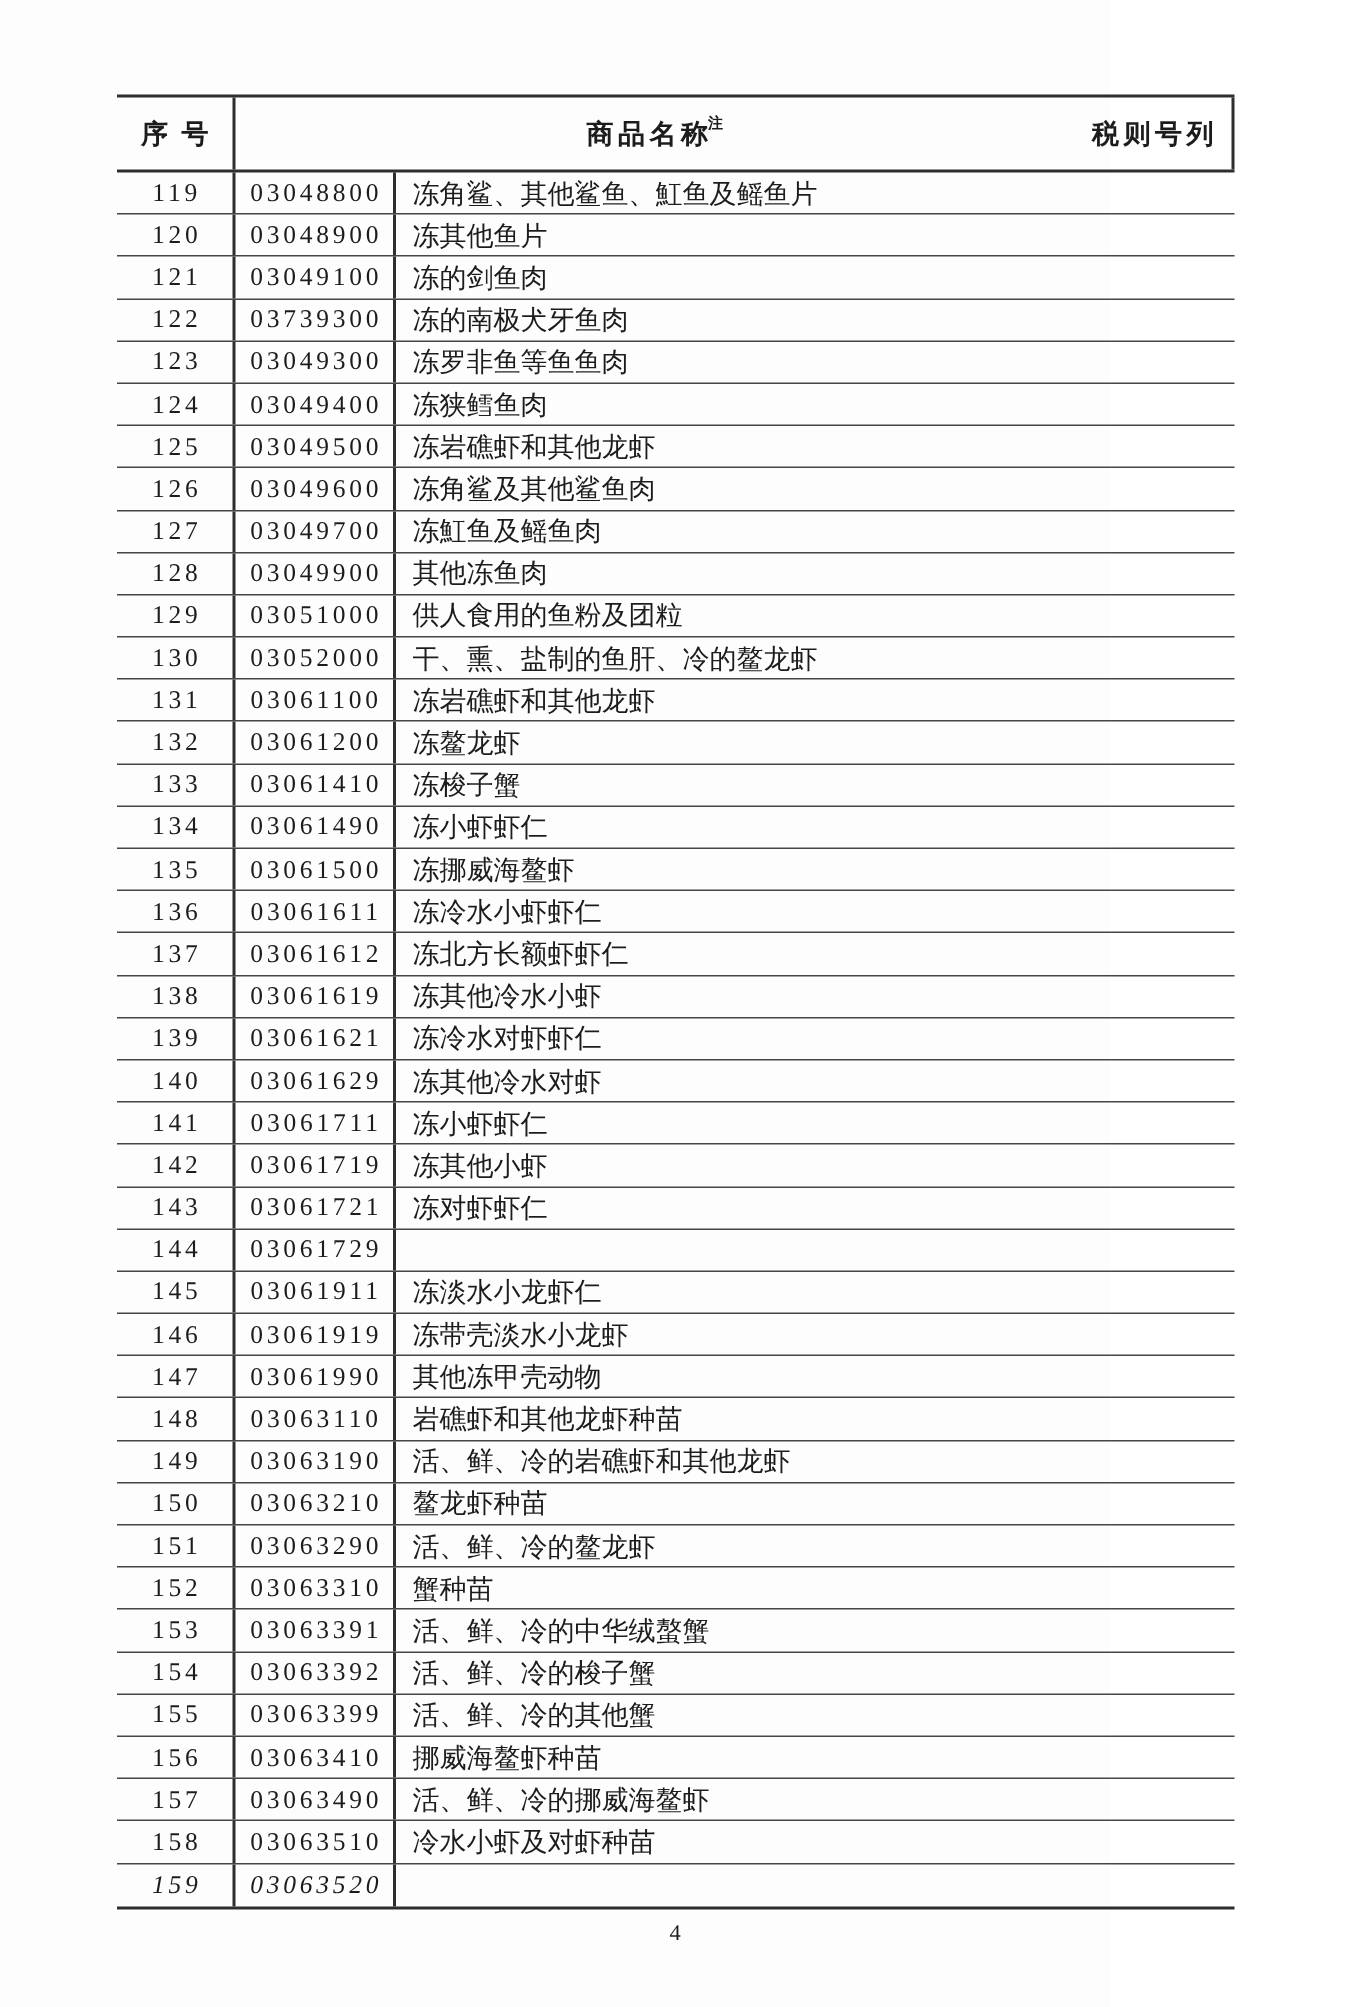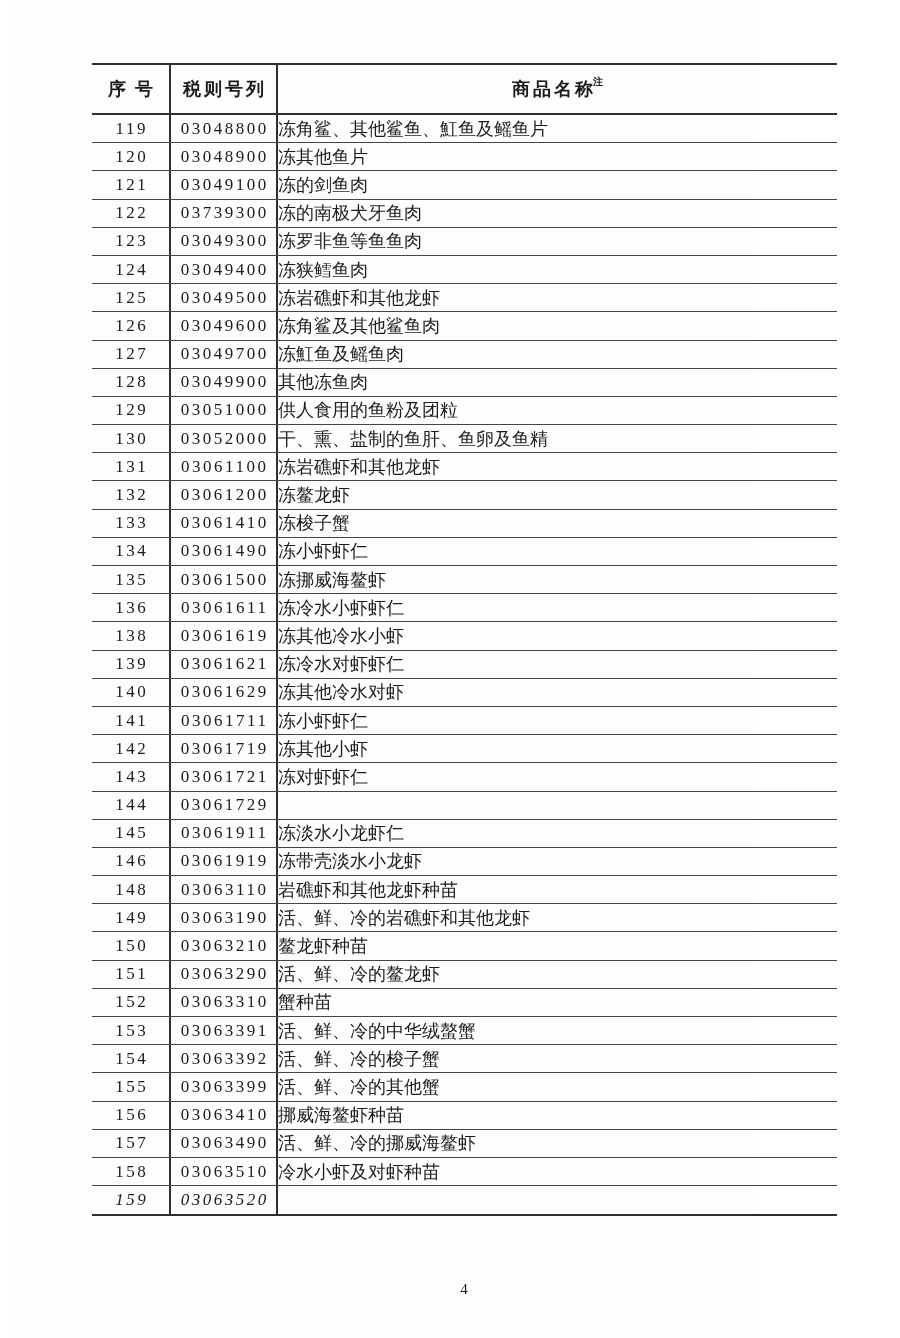--- a/index.html
+++ b/index.html
@@ -7,21 +7,20 @@
   body {
     width: 900px; height: 1338px;
     position: relative;
     font-family: "Liberation Serif", "DejaVu Serif", serif;
     color: #1c1c1c;
   }
   .page {
     position: absolute; left: 0; top: 0;
     width: 740px; height: 1338px;
     background: #fdfdfd;
-    margin-left: 14px;
   }
   .tariff-table {
     position: absolute;
     left: 78px; top: 63px;
     width: 745px;
     border-top: 2px solid #2e2e2e;
     border-bottom: 2px solid #2e2e2e;
   }
   .hrow {
     display: flex;
@@ -50,20 +49,21 @@
     width: 79px;
     border-right: 2px solid #2e2e2e;
   }
   .col-code {
     width: 107px;
     border-right: 2px solid #2e2e2e;
   }
   .col-name {
     flex: 1;
     justify-content: flex-start;
+    padding-left: 11px;
   }
   .header-row .col-name { justify-content: center; padding-left: 0; }
   .num { letter-spacing: 2.5px; margin-right: -2.5px; font-size: 17px; }
   .hdr-index { letter-spacing: 9px; margin-right: -9px; }
   .hdr-code  { letter-spacing: 3px; margin-right: -3px; }
   .hdr-name  { letter-spacing: 3px; margin-right: -3px; }
   .note-sup {
     font-size: 10px;
     font-weight: bold;
     vertical-align: super;
@@ -84,27 +84,27 @@
 <body>
 
 <div class="page">
 
   <div class="tariff-table">
 
     <div class="hrow header-row">
       <div class="cell col-index">
         <span class="hdr-index">序号</span>
       </div>
-      <div class="cell col-code">
-        <span class="hdr-code">税则号列</span>
-      </div>
       <div class="cell col-name">
         <span class="hdr-name">商品名称</span>
           <span class="note-sup">注</span>
       </div>
+      <div class="cell col-code">
+        <span class="hdr-code">税则号列</span>
+      </div>
     </div>
 
     <div>
         <div class="hrow data-row">
           <div class="cell col-index">
             <span class="num">119</span>
           </div>
           <div class="cell col-code">
             <span class="num">03048800</span>
           </div>
@@ -223,21 +223,21 @@
           </div>
         </div>
         <div class="hrow data-row">
           <div class="cell col-index">
             <span class="num">130</span>
           </div>
           <div class="cell col-code">
             <span class="num">03052000</span>
           </div>
           <div class="cell col-name">
-            <span>干、熏、盐制的鱼肝、鱼卵及鱼精</span>
+            <span>干、熏、盐制的鱼肝、冷的鳌龙虾</span>
           </div>
         </div>
         <div class="hrow data-row">
           <div class="cell col-index">
             <span class="num">131</span>
           </div>
           <div class="cell col-code">
             <span class="num">03061100</span>
           </div>
           <div class="cell col-name">
@@ -294,20 +294,31 @@
           </div>
           <div class="cell col-code">
             <span class="num">03061611</span>
           </div>
           <div class="cell col-name">
             <span>冻冷水小虾虾仁</span>
           </div>
         </div>
         <div class="hrow data-row">
           <div class="cell col-index">
+            <span class="num">137</span>
+          </div>
+          <div class="cell col-code">
+            <span class="num">03061612</span>
+          </div>
+          <div class="cell col-name">
+            <span>冻北方长额虾虾仁</span>
+          </div>
+        </div>
+        <div class="hrow data-row">
+          <div class="cell col-index">
             <span class="num">138</span>
           </div>
           <div class="cell col-code">
             <span class="num">03061619</span>
           </div>
           <div class="cell col-name">
             <span>冻其他冷水小虾</span>
           </div>
         </div>
         <div class="hrow data-row">
@@ -390,20 +401,31 @@
           </div>
           <div class="cell col-code">
             <span class="num">03061919</span>
           </div>
           <div class="cell col-name">
             <span>冻带壳淡水小龙虾</span>
           </div>
         </div>
         <div class="hrow data-row">
           <div class="cell col-index">
+            <span class="num">147</span>
+          </div>
+          <div class="cell col-code">
+            <span class="num">03061990</span>
+          </div>
+          <div class="cell col-name">
+            <span>其他冻甲壳动物</span>
+          </div>
+        </div>
+        <div class="hrow data-row">
+          <div class="cell col-index">
             <span class="num">148</span>
           </div>
           <div class="cell col-code">
             <span class="num">03063110</span>
           </div>
           <div class="cell col-name">
             <span>岩礁虾和其他龙虾种苗</span>
           </div>
         </div>
         <div class="hrow data-row">

